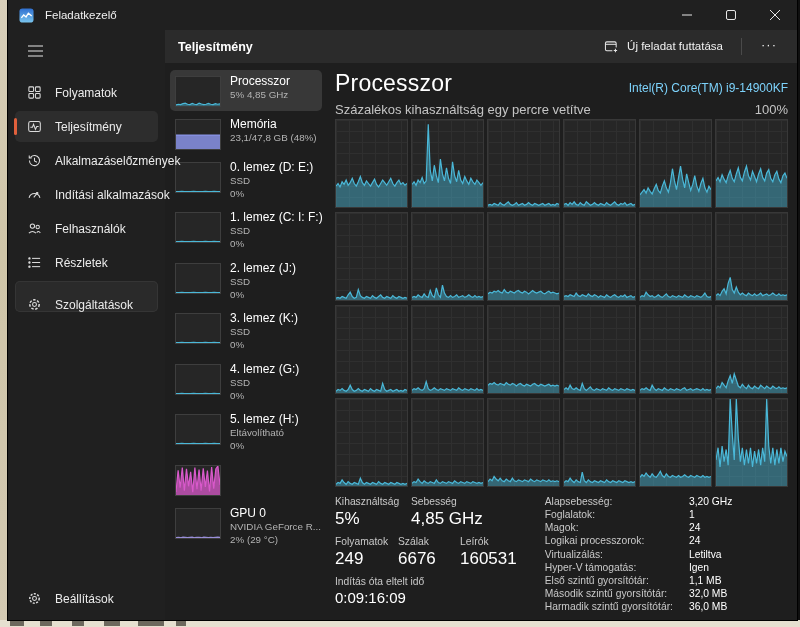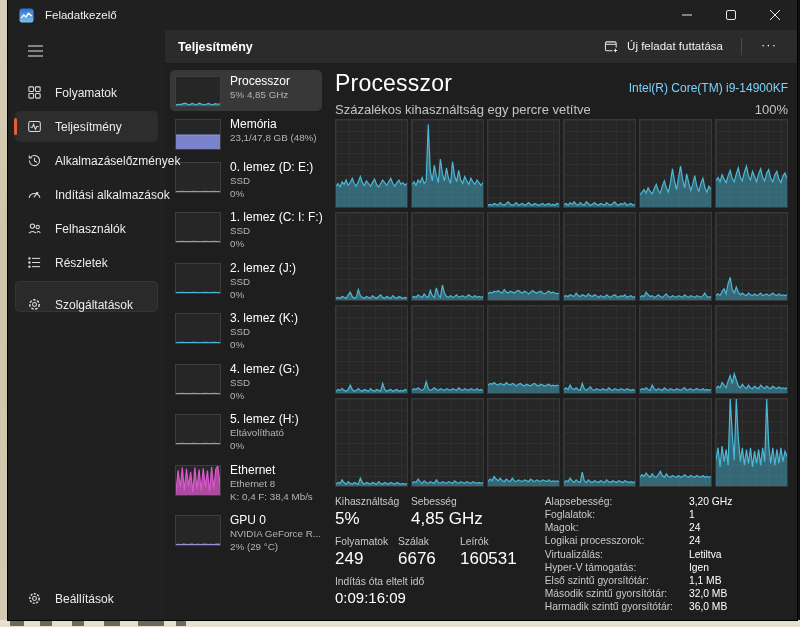--- a/index.html
+++ b/index.html
@@ -349,25 +349,20 @@
               <div class="pt1">5. lemez (H:)</div>
               <div class="pt2">Eltávolítható</div>
               <div class="pt2">0%</div>
             </div>
           </div>
           <div class="pitem">
             <svg class="thumb" viewBox="0 0 100 100" preserveAspectRatio="none">
                 <path d="M0.0,90.0 L4.8,15.0 L9.5,75.0 L14.3,5.0 L19.0,85.0 L23.8,10.0 L28.6,70.0 L33.3,20.0 L38.1,90.0 L42.9,5.0 L47.6,80.0 L52.4,12.0 L57.1,85.0 L61.9,8.0 L66.7,72.0 L71.4,16.0 L76.2,88.0 L81.0,4.0 L85.7,78.0 L90.5,10.0 L95.2,0.0 L100.0,65.0 L100,100 L0,100 Z" fill="#d959cb" fill-opacity="0.75"></path>
                 <path d="M0.0,90.0 L4.8,15.0 L9.5,75.0 L14.3,5.0 L19.0,85.0 L23.8,10.0 L28.6,70.0 L33.3,20.0 L38.1,90.0 L42.9,5.0 L47.6,80.0 L52.4,12.0 L57.1,85.0 L61.9,8.0 L66.7,72.0 L71.4,16.0 L76.2,88.0 L81.0,4.0 L85.7,78.0 L90.5,10.0 L95.2,0.0 L100.0,65.0" fill="none" stroke="#d959cb" stroke-width="1.2" vector-effect="non-scaling-stroke"></path>
               </svg>
-            <div class="ptext">
-              <div class="pt1">Ethernet</div>
-              <div class="pt2">Ethernet 8</div>
-              <div class="pt2">K: 0,4 F: 38,4 Mb/s</div>
-            </div>
           </div>
           <div class="pitem">
             <svg class="thumb" viewBox="0 0 100 100" preserveAspectRatio="none">
                 <path d="M0.0,99.0 L5.3,98.0 L10.5,99.0 L15.8,97.0 L21.1,98.0 L26.3,99.0 L31.6,98.0 L36.8,97.0 L42.1,99.0 L47.4,98.0 L52.6,98.0 L57.9,99.0 L63.2,97.0 L68.4,98.0 L73.7,99.0 L78.9,98.0 L84.2,99.0 L89.5,98.0 L94.7,97.0 L100.0,98.0 L100,100 L0,100 Z" fill="#9a8fd9" fill-opacity="0.45"></path>
                 <path d="M0.0,99.0 L5.3,98.0 L10.5,99.0 L15.8,97.0 L21.1,98.0 L26.3,99.0 L31.6,98.0 L36.8,97.0 L42.1,99.0 L47.4,98.0 L52.6,98.0 L57.9,99.0 L63.2,97.0 L68.4,98.0 L73.7,99.0 L78.9,98.0 L84.2,99.0 L89.5,98.0 L94.7,97.0 L100.0,98.0" fill="none" stroke="#9a8fd9" stroke-width="1.2" vector-effect="non-scaling-stroke"></path>
               </svg>
             <div class="ptext">
               <div class="pt1">GPU 0</div>
               <div class="pt2">NVIDIA GeForce R...</div>
               <div class="pt2">2% (29 °C)</div>

